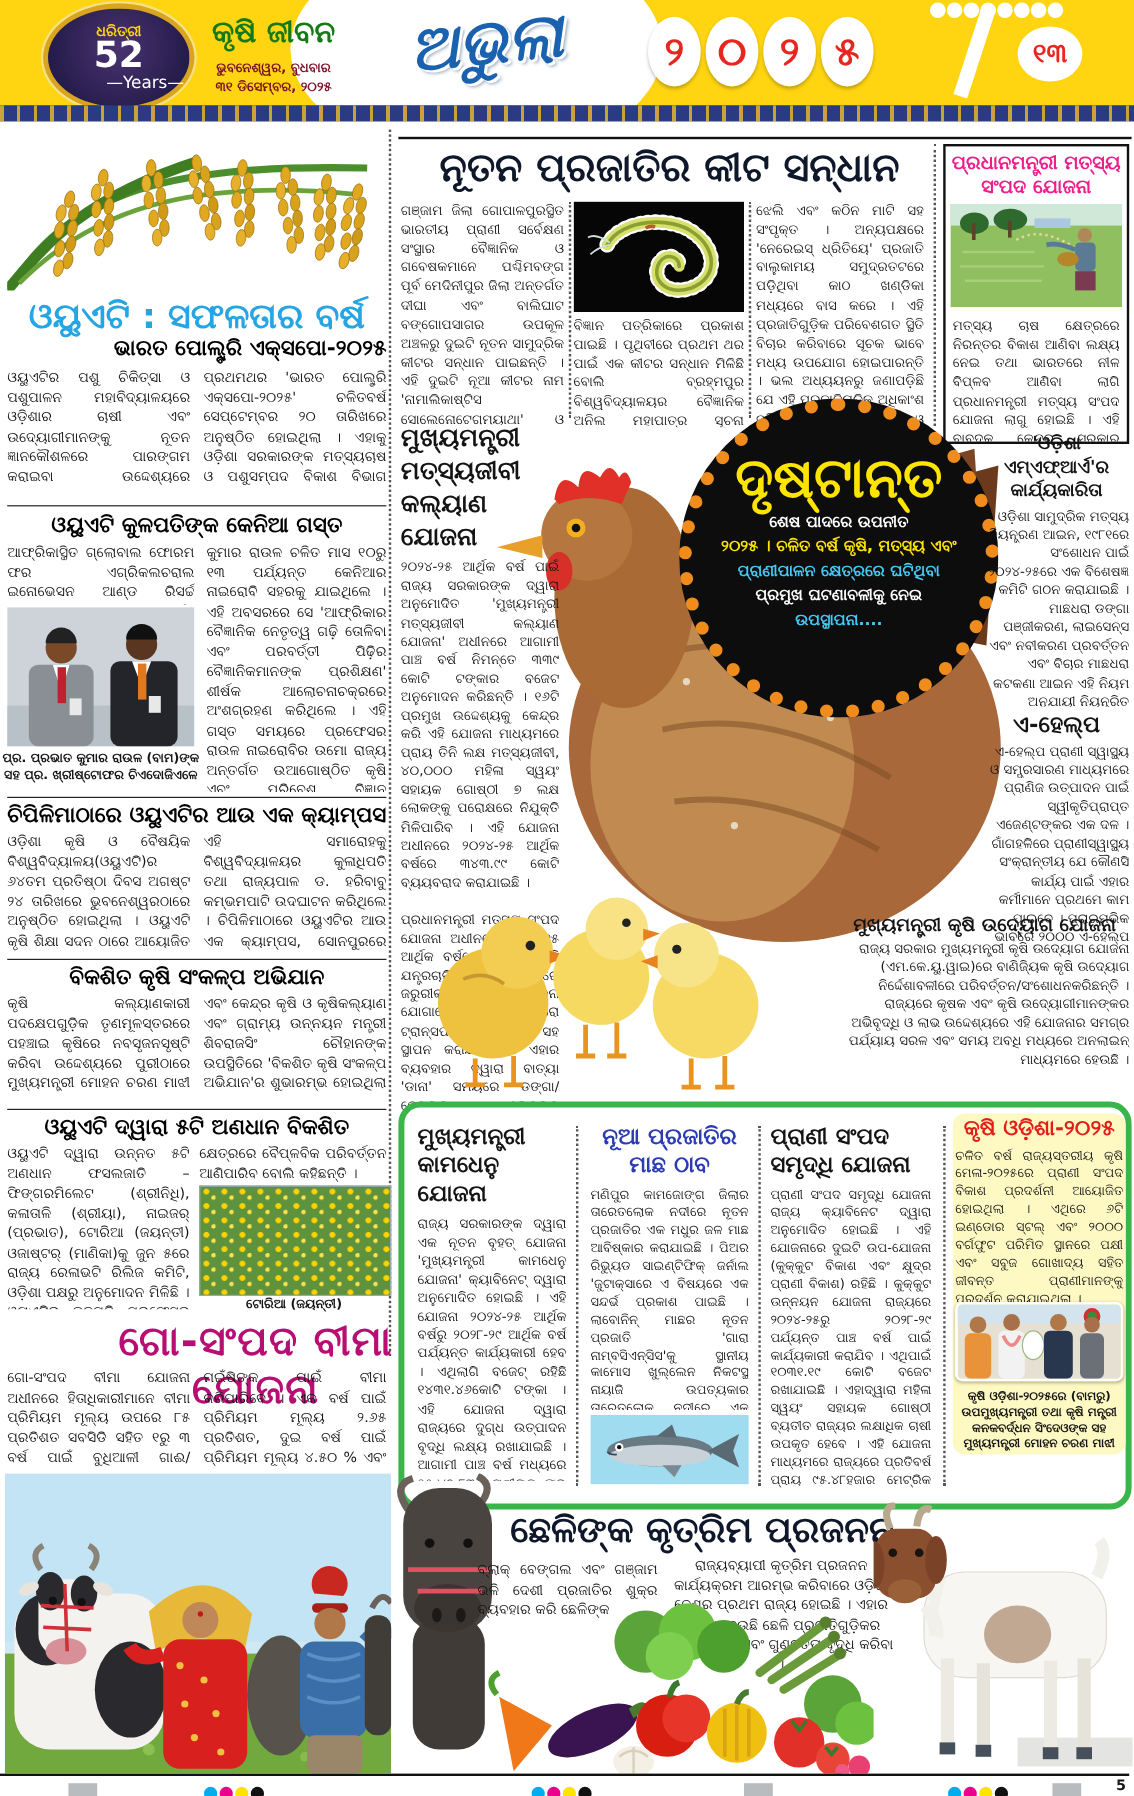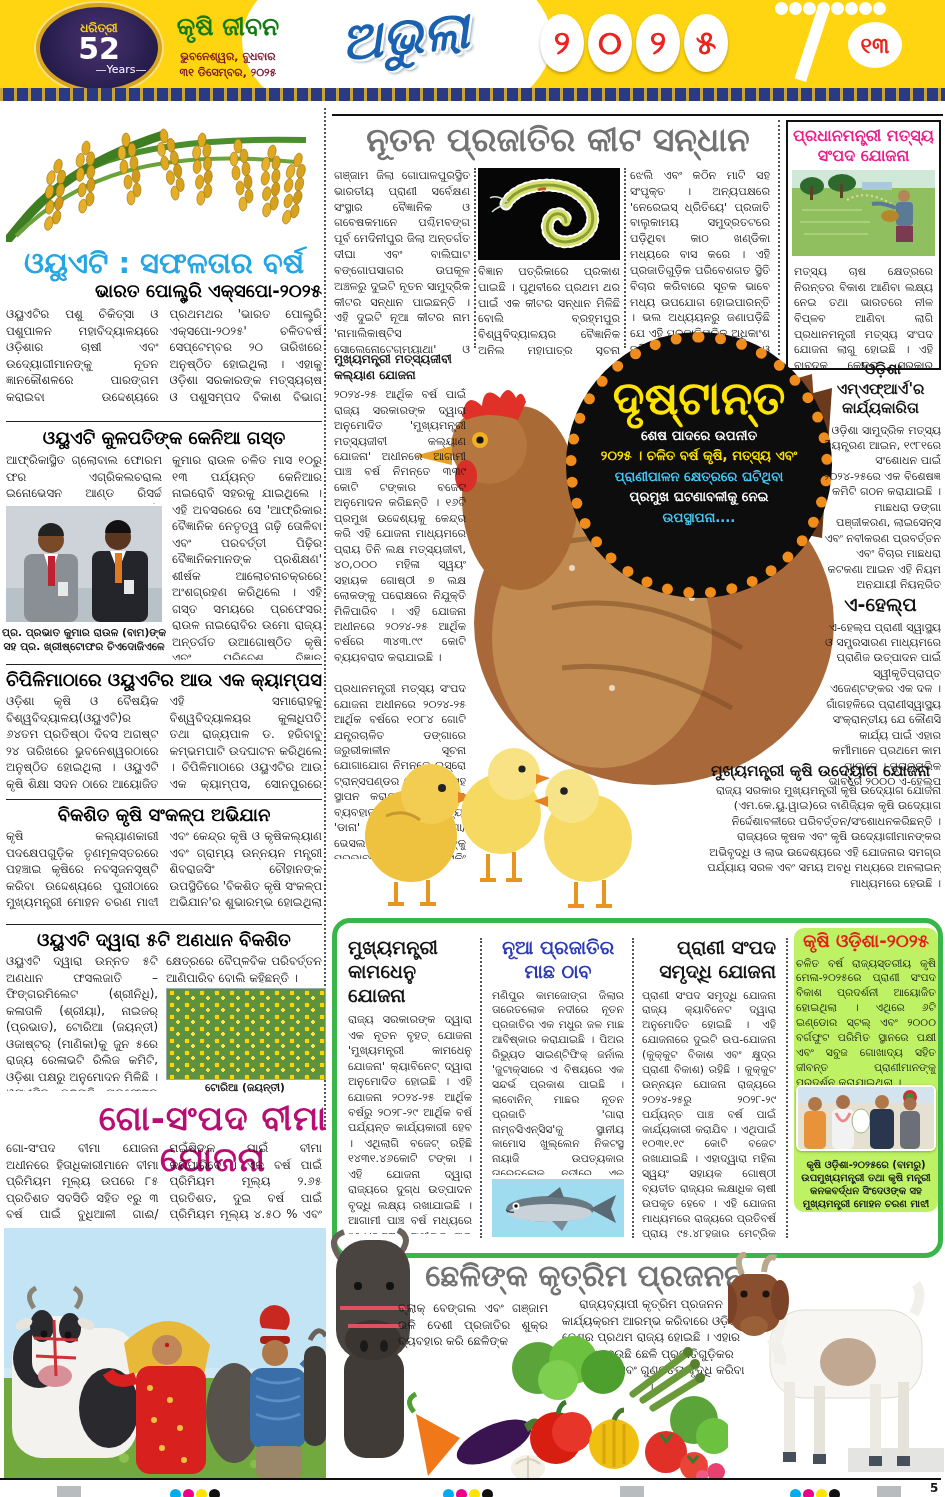--- a/index.html
+++ b/index.html
@@ -8,41 +8,41 @@
   .abs{position:absolute;}
   
   .mast{left:0;top:0;width:945px;height:88px;background:#ffd411;}
   .mast-bulge{left:242px;top:-52px;width:310px;height:185px;background:#fff;border-radius:50%;}
   .logo-oval{left:36px;top:3px;width:118px;height:82px;border-radius:50%;
              background:radial-gradient(circle at 50% 40%,#4a3370 0%,#241c4a 75%);
              border:4px solid #d9a520;box-shadow:0 0 0 2px #f4e08a;display:flex;flex-direction:column;
              align-items:center;justify-content:center;line-height:1;}
   .logo-brand{color:#ffd411;font-size:12px;font-weight:bold;}
   .logo-years{color:#fff;font-size:30px;font-weight:bold;}
-  .logo-ylabel{color:#fff;font-size:11px;margin-left:44px;}
+  .logo-ylabel{color:#fff;font-size:14px;margin-left:44px;}
   .mast-title{left:148px;top:12px;width:160px;text-align:center;color:#157a15;font-size:25px;font-weight:800;}
   .mast-city{left:148px;top:50px;width:160px;text-align:center;color:#7a1228;font-size:11px;font-weight:bold;}
   .mast-date{left:148px;top:66px;width:160px;text-align:center;color:#7a1228;font-size:11px;font-weight:bold;}
   .mast-logo-script{left:290px;top:6px;width:230px;text-align:center;color:#1a61b0;font-size:52px;font-weight:800;
                     font-style:italic;transform:rotate(-6deg);text-shadow:2px 2px 0 #fff,-2px -2px 0 #fff,3px 3px 3px #9ab;}
   .year-oval{width:44px;height:58px;background:#fff;border-radius:50%;display:flex;align-items:center;
              justify-content:center;color:#e8251f;font-size:33px;font-weight:800;box-shadow:0 2px 3px rgba(0,0,0,.25);}
   .slash{left:806px;top:6px;width:12px;height:76px;background:#fff;transform:rotate(18deg);}
   .page-oval{left:848px;top:22px;width:54px;height:46px;background:#fff;border-radius:50%;display:flex;
              align-items:center;justify-content:center;color:#e8251f;font-size:22px;font-weight:800;}
   .film-dot{width:13px;height:13px;border-radius:50%;background:#fff;position:absolute;top:2px;}
   .strip{left:0;top:88px;width:945px;height:13px;background:#2b3b82;
          background-image:repeating-linear-gradient(90deg,#c9a23c 0 3px,#2b3b82 3px 14px),
          linear-gradient(#1d2a66,#3a4a9a);}
   
   .body-txt{font-size:11.8px;line-height:1.40;text-align:justify;font-weight:500;overflow:hidden;}
   .two-col{column-count:2;column-gap:11px;}
   .h-sec{font-size:18px;font-weight:800;text-align:center;color:#000;}
   .h-blue{color:#25a5e3;font-size:29px;font-weight:800;text-align:center;}
-  .h-green{color:#737373;font-weight:800;text-align:center;}
+  .h-green{color:#0f172a;font-weight:800;text-align:center;}
   .h-magenta{color:#ec1e8c;font-weight:800;text-align:center;}
   .h-dmagenta{color:#b80d72;font-size:34px;font-weight:800;text-align:center;letter-spacing:1px;}
   .rule{border-top:1.6px solid #222;height:0;}
   .dotv{border-left:2px dotted #555;width:0;}
   .caption{font-size:10.6px;font-weight:bold;text-align:center;line-height:1.3;}
   .blob{border-radius:50%;background:#0d0d0d;border:11px dotted #ef8c1c;box-sizing:border-box;}
   .blob-title{color:#ffe400;font-size:46px;font-weight:800;text-align:center;}
   .blob-line{font-size:13.2px;font-weight:bold;text-align:center;line-height:1.55;}
   .c-white{color:#fff}.c-yel{color:#ffe400}.c-blu{color:#45c8f5}
   .greenbox{left:332px;top:918px;width:611px;height:340px;background:#fff;border:5px solid #3ab54a;
@@ -262,21 +262,21 @@
   <div class="abs blob" style="left:566px;top:332px;width:266px;height:266px;">
     <div class="blob-title" style="margin-top:28px;">ଦୃଷ୍ଟାନ୍ତ</div>
     <div class="blob-line c-white">ଶେଷ ପାଦରେ ଉପନୀତ</div>
     <div class="blob-line c-yel">୨୦୨୫ ।  ଚଳିତ ବର୍ଷ କୃଷି, ମତ୍ସ୍ୟ  ଏବଂ</div>
     <div class="blob-line c-blu">ପ୍ରାଣୀପାଳନ କ୍ଷେତ୍ରରେ ଘଟିଥିବା</div>
     <div class="blob-line c-white">ପ୍ରମୁଖ ଘଟଣାବଳୀକୁ ନେଇ</div>
     <div class="blob-line c-blu">ଉପସ୍ଥାପନା....</div>
   </div>
 
   <div class="abs" style="left:334px;top:352px;width:132px;">
-    <div style="font-size:12px;font-weight:800;line-height:1.3;">ମୁଖ୍ୟମନ୍ତ୍ରୀ ମତ୍ସ୍ୟଜୀବୀ କଲ୍ୟାଣ ଯୋଜନା</div>
+    <div style="font-size:21px;font-weight:800;line-height:1.3;">ମୁଖ୍ୟମନ୍ତ୍ରୀ ମତ୍ସ୍ୟଜୀବୀ କଲ୍ୟାଣ ଯୋଜନା</div>
     <div class="sm-txt" style="height:290px;margin-top:4px;">୨୦୨୪-୨୫ ଆର୍ଥିକ ବର୍ଷ ପାଇଁ ରାଜ୍ୟ ସରକାରଙ୍କ ଦ୍ୱାରା ଅନୁମୋଦିତ 'ମୁଖ୍ୟମନ୍ତ୍ରୀ ମତ୍ସ୍ୟଜୀବୀ କଲ୍ୟାଣ ଯୋଜନା' ଅଧୀନରେ ଆଗାମୀ ପାଞ୍ଚ ବର୍ଷ ନିମନ୍ତେ ୩୩୯ କୋଟି ଟଙ୍କାର ବଜେଟ ଅନୁମୋଦନ କରିଛନ୍ତି । ୧୬ଟି ପ୍ରମୁଖ ଉଦ୍ଦେଶ୍ୟକୁ କେନ୍ଦ୍ର କରି ଏହି ଯୋଜନା ମାଧ୍ୟମରେ ପ୍ରାୟ ତିନି ଲକ୍ଷ ମତ୍ସ୍ୟଜୀବୀ, ୪୦,୦୦୦ ମହିଳା ସ୍ୱୟଂ ସହାୟକ ଗୋଷ୍ଠୀ ୭ ଲକ୍ଷ ଲୋକଙ୍କୁ ପରୋକ୍ଷରେ ନିଯୁକ୍ତି ମିଳିପାରିବ । ଏହି ଯୋଜନା ଅଧୀନରେ ୨୦୨୪-୨୫ ଆର୍ଥିକ ବର୍ଷରେ ୩୪୩.୯୯ କୋଟି ବ୍ୟୟବରାଦ କରାଯାଇଛି ।</div>
     <div class="sm-txt" style="height:178px;margin-top:4px;">ପ୍ରଧାନମନ୍ତ୍ରୀ ମତ୍ସ୍ୟ ସଂପଦ ଯୋଜନା ଅଧୀନରେ ୨୦୨୪-୨୫ ଆର୍ଥିକ ବର୍ଷରେ ୧୦୮୪ ଗୋଟି ଯନ୍ତ୍ରଚାଳିତ ଡଙ୍ଗାରେ ଜରୁରୀକାଳୀନ ସୂଚନା ଯୋଗାଯୋଗ ନିମନ୍ତେ ଇସ୍ରୋ ଟ୍ରାନ୍ସପଣ୍ଡର ସଫଳତାର ସହ ସ୍ଥାପନ କରାଯାଇଛି । ଏହାର ବ୍ୟବହାର ଦ୍ୱାରା ବାତ୍ୟା 'ଡାନା' ସମୟରେ ଡଙ୍ଗା/ଭେସଲର ଲୋକଙ୍କୁ ପ୍ରଭାବଶାଳୀ ଟ୍ରାକିଂ କରାଯାଇପାରିଥିଲା ।</div>
   </div>
 
   <div class="abs" style="left:820px;top:360px;width:121px;text-align:right;">
     <div style="font-size:15px;font-weight:800;line-height:1.3;text-align:center;">'ଓଡ଼ିଶା ଏମ୍ଏଫ୍ଆର୍ଏ'ର କାର୍ଯ୍ୟକାରିତା</div>
     <div class="sm-txt" style="height:166px;margin-top:4px;text-align:right;">ଓଡ଼ିଶା ସାମୁଦ୍ରିକ ମତ୍ସ୍ୟ ନିୟନ୍ତ୍ରଣ ଆଇନ, ୧୯୮୧ରେ ସଂଶୋଧନ ପାଇଁ ୨୦୨୪-୨୫ରେ ଏକ ବିଶେଷଜ୍ଞ କମିଟି ଗଠନ କରାଯାଇଛି । ମାଛଧରା ଡଙ୍ଗା ପଞ୍ଜୀକରଣ, ଲାଇସେନ୍ସ ଏବଂ ନବୀକରଣ ପ୍ରବର୍ତ୍ତନ ଏବଂ ବିଚାର ମାଛଧରା କଟକଣା ଆଇନ ଏହି ନିୟମ ଅନୁଯାୟୀ ନିୟନ୍ତ୍ରିତ ହୋଇଥାଏ ।</div>
     <div style="font-size:19px;font-weight:800;text-align:center;margin-top:4px;">ଏ-ହେଲ୍ପ</div>
     <div class="sm-txt" style="height:170px;margin-top:4px;text-align:right;">ଏ-ହେଲ୍ପ ପ୍ରାଣୀ ସ୍ୱାସ୍ଥ୍ୟ ଓ ସମ୍ପ୍ରସାରଣ ମାଧ୍ୟମରେ ପ୍ରାଣିଜ ଉତ୍ପାଦନ ପାଇଁ ସ୍ୱୀକୃତିପ୍ରାପ୍ତ ଏଜେଣ୍ଟଙ୍କର ଏକ ଦଳ । ଗାଁଗହଳିରେ ପ୍ରାଣୀସ୍ୱାସ୍ଥ୍ୟ ସଂକ୍ରାନ୍ତୀୟ ଯେ କୌଣସି କାର୍ଯ୍ୟ ପାଇଁ ଏହାର କର୍ମୀମାନେ ପ୍ରଥମେ କାମ ପାଇବେ । ପ୍ରାରମ୍ଭିକ ଭାବରେ ୨୦୦୦ ଏ-ହେଲ୍ପ କର୍ମୀଙ୍କୁ ନିଯୋଜନ କରାଯିବାର ଯୋଜନା ରହିଛି ।</div>
   </div>
@@ -331,25 +331,25 @@
       <polygon points="98,30 124,16 119,30 124,44" fill="#5a6a74"></polygon>
       <polygon points="55,18 68,8 72,19" fill="#5a6a74"></polygon>
       <polygon points="60,42 70,52 76,42" fill="#7a8a94"></polygon>
       <circle cx="24" cy="27" r="3.5" fill="#fff"></circle>
         <circle cx="24" cy="27" r="1.8" fill="#111"></circle>
       <path d="M14,31 q4,3 8,2" stroke="#3a4a54" stroke-width="1.5" fill="none"></path>
     </svg>
   </div>
 
   <div class="abs" style="left:642px;top:936px;width:134px;">
-    <div class="bx-head" style="text-align:right;">ପ୍ରାଣୀ ସଂପଦ ସମୃଦ୍ଧି ଯୋଜନା</div>
+    <div class="bx-head" style="text-align:left;">ପ୍ରାଣୀ ସଂପଦ ସମୃଦ୍ଧି ଯୋଜନା</div>
     <div class="sm-txt" style="height:252px;margin-top:5px;font-size:10.8px;">ପ୍ରାଣୀ ସଂପଦ ସମୃଦ୍ଧି ଯୋଜନା ରାଜ୍ୟ କ୍ୟାବିନେଟ ଦ୍ୱାରା ଅନୁମୋଦିତ ହୋଇଛି । ଏହି ଯୋଜନାରେ ଦୁଇଟି ଉପ-ଯୋଜନା (କୁକ୍କୁଟ ବିକାଶ ଏବଂ କ୍ଷୁଦ୍ର ପ୍ରାଣୀ ବିକାଶ) ରହିଛି । କୁକ୍କୁଟ ଉନ୍ନୟନ ଯୋଜନା ରାଜ୍ୟରେ ୨୦୨୪-୨୫ରୁ ୨୦୨୮-୨୯ ପର୍ଯ୍ୟନ୍ତ ପାଞ୍ଚ ବର୍ଷ ପାଇଁ କାର୍ଯ୍ୟକାରୀ କରାଯିବ । ଏଥିପାଇଁ ୧୦୩୧.୧୯ କୋଟି ବଜେଟ ରଖାଯାଇଛି । ଏହାଦ୍ୱାରା ମହିଳା ସ୍ୱୟଂ ସହାୟକ ଗୋଷ୍ଠୀ ବ୍ୟତୀତ ରାଜ୍ୟର ଲକ୍ଷାଧିକ ଚାଷୀ ଉପକୃତ ହେବେ । ଏହି ଯୋଜନା ମାଧ୍ୟମରେ ରାଜ୍ୟରେ ପ୍ରତିବର୍ଷ ପ୍ରାୟ ୯୫.୪୮ହଜାର ମେଟ୍ରିକ ଟନ୍ ମାଂସ ଏବଂ ପ୍ରତିଦିନ ପ୍ରାୟ ୫.୫ ଲକ୍ଷ ଅଣ୍ଡା ଅତିରିକ୍ତ ଉତ୍ପାଦନ ଲକ୍ଷ୍ୟ ରଖାଯାଇଛି ।</div>
   </div>
 
-  <div class="abs" style="left:794px;top:928px;width:140px;background:#bef264;border-radius:10px;padding:2px;">
+  <div class="abs" style="left:794px;top:928px;width:140px;background:#fef9c3;border-radius:10px;padding:2px;">
     <div class="bx-head" style="color:#e31e18;text-align:center;font-size:18px;">କୃଷି ଓଡ଼ିଶା-୨୦୨୫</div>
     <div class="sm-txt" style="height:128px;margin-top:4px;font-size:10.8px;">ଚଳିତ ବର୍ଷ ରାଜ୍ୟସ୍ତରୀୟ କୃଷି ମେଳା-୨୦୨୫ରେ ପ୍ରାଣୀ ସଂପଦ ବିକାଶ ପ୍ରଦର୍ଶନୀ ଆୟୋଜିତ ହୋଇଥିଲା । ଏଥିରେ ୬ଟି ଇଣ୍ଡୋର ସ୍ଟଲ୍ ଏବଂ ୨୦୦୦ ବର୍ଗଫୁଟ ପରିମିତ ସ୍ଥାନରେ ପକ୍ଷୀ ଏବଂ ସବୁଜ ଗୋଖାଦ୍ୟ ସହିତ ଜୀବନ୍ତ ପ୍ରାଣୀମାନଙ୍କୁ ପ୍ରଦର୍ଶନ କରାଯାଇଥିଲା ।</div>
     <svg width="136" height="62" viewBox="0 0 136 62" style="border:2px solid #fff;border-radius:6px;box-shadow:0 1px 3px rgba(0,0,0,.3);">
       <rect width="136" height="62" fill="#e6e0d2"></rect>
         <rect width="136" height="16" fill="#d4e4ee"></rect>
       <circle cx="112" cy="10" r="7" fill="#d03030"></circle>
         <circle cx="112" cy="10" r="4" fill="#3a8a3a"></circle>
       <g>
           <rect x="6" y="24" width="22" height="38" rx="5" fill="#e8923a"></rect>
           <circle cx="17" cy="17" r="7" fill="#b07848"></circle>

